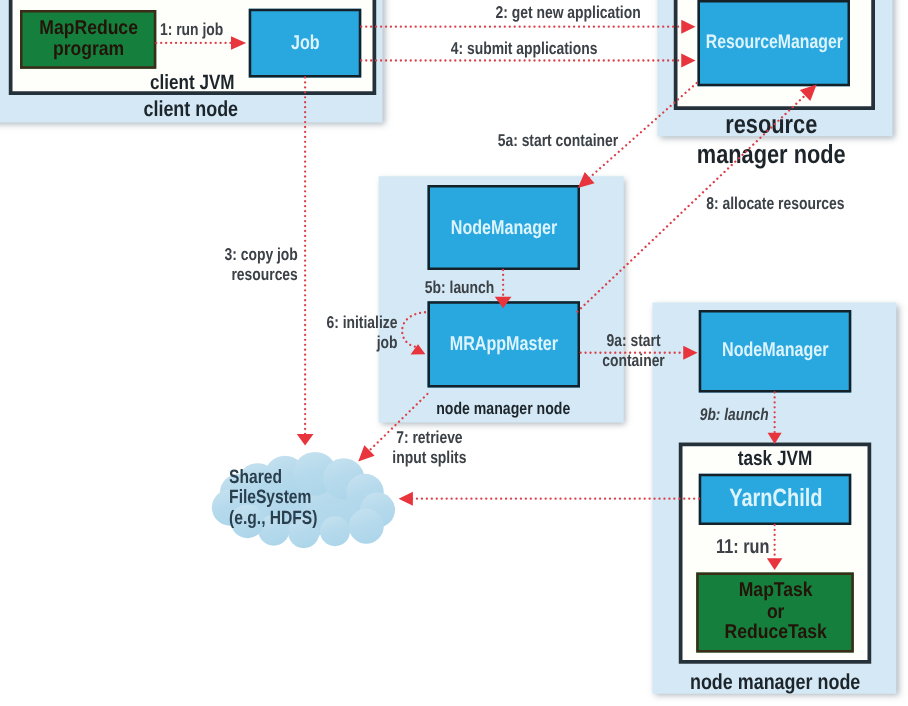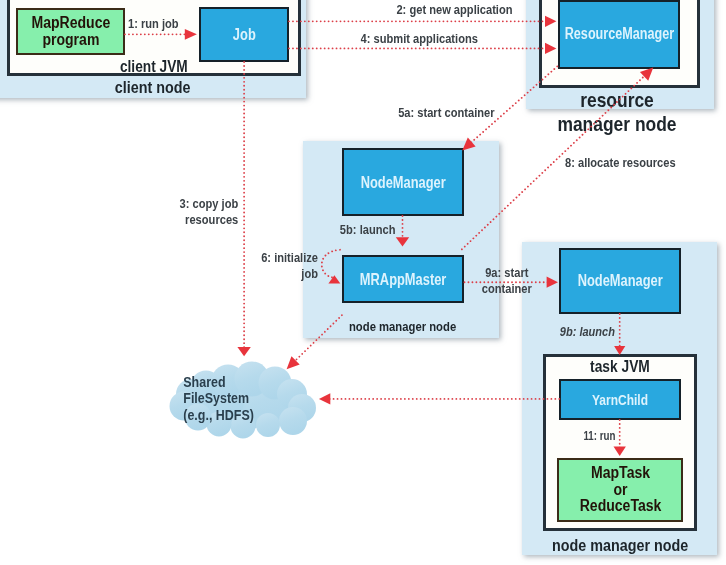--- a/index.html
+++ b/index.html
@@ -11,21 +11,21 @@
 
   
   .panel{position:absolute;background:#d4e9f5;
          box-shadow:2px 2px 5px rgba(110,125,138,.55);}
   
   .jvmbox{position:absolute;background:#fefefb;border:3px solid #25313a;}
   
   .box{position:absolute;border:2.8px solid #152129;display:flex;
        align-items:center;justify-content:center;text-align:center;}
   .box.blue{background:#29a8df;}
-  .box.orange{background:#86efac;border-color:#3b2c18;}
+  .box.orange{background:#15803d;border-color:#3b2c18;}
   .box > span{display:inline-block;line-height:1.03;white-space:pre-line;
               transform:scaleX(.80) translateZ(0);transform-origin:center center;}
   .box.blue > span{color:#ddf3fd;font-weight:700;}
   .box.orange > span{color:#231309;font-weight:700;transform:scaleX(.878) translateZ(0);}
 
   
   .cap{position:absolute;color:#1d252b;font-weight:700;line-height:1.14;}
   .cap > span{display:inline-block;white-space:pre-line;
               transform:scaleX(.83) translateZ(0);transform-origin:center center;}
   .cap.sfs > span{transform:scaleX(.81) translateZ(0);color:#2a3f4d;}
@@ -61,32 +61,32 @@
   <div class="jvmbox" style="left:539.2px;top:-18px;width:161px;height:106px;"></div>
   <div class="box blue" style="left:557.8px;top:0.3px;width:122.6px;height:68.5px;font-size:15.8px;">
       <span>ResourceManager</span>
   </div>
   <div class="cap" style="left:527px;top:88.3px;width:180px;font-size:21px;text-align:center;"><span>resource manager node</span></div>
 
   <div class="panel" style="left:302.7px;top:140.9px;width:196.7px;height:197.4px;"></div>
   <div class="box blue" style="left:341.5px;top:148.3px;width:122.6px;height:67.4px;font-size:16.1px;">
       <span>NodeManager</span>
   </div>
-  <div class="box blue" style="left:341.5px;top:255px;width:122.6px;height:48px;font-size:16.1px;">
+  <div class="box blue" style="left:341.5px;top:241px;width:122.6px;height:69px;font-size:16.1px;">
       <span>MRAppMaster</span>
   </div>
   <div class="cap" style="left:303.5px;top:319.3px;width:198px;font-size:13.6px;text-align:center;"><span>node manager node</span></div>
 
   <div class="panel" style="left:522.3px;top:241.6px;width:195.2px;height:313.4px;"></div>
   <div class="box blue" style="left:559px;top:247.6px;width:121.7px;height:66.2px;font-size:16.1px;">
       <span>NodeManager</span>
   </div>
   <div class="jvmbox" style="left:543.1px;top:354.4px;width:153.7px;height:176.6px;"></div>
   <div class="cap" style="left:543.5px;top:358px;width:153px;font-size:16.6px;text-align:center;"><span>task JVM</span></div>
-  <div class="box blue" style="left:559.3px;top:379.4px;width:122px;height:40.7px;font-size:15px;">
+  <div class="box blue" style="left:559.3px;top:379.4px;width:122px;height:40.7px;font-size:20px;">
       <span>YarnChild</span>
   </div>
   <div class="box orange" style="left:556.8px;top:457.8px;width:126.5px;height:64.1px;font-size:16px;">
       <span>MapTask
 or
 ReduceTask</span>
   </div>
   <div class="cap" style="left:522px;top:536.3px;width:196px;font-size:17.3px;text-align:center;"><span>node manager node</span></div>
 
   <svg class="art" viewBox="0 0 726 565">
@@ -122,25 +122,27 @@
 
   <div class="lbl l" style="left:128.4px;top:15.97px;"><span>1: run job</span></div>
   <div class="lbl" style="left:311.1px;top:2px;width:215px;text-align:right;"><span>2: get new application</span></div>
   <div class="lbl r" style="left:138.3px;top:196px;width:100px;text-align:right;"><span>3: copy job
 resources</span></div>
   <div class="lbl" style="left:311.9px;top:30.67px;width:215px;text-align:center;"><span>4: submit applications</span></div>
   <div class="lbl" style="left:380px;top:105.17px;width:132px;text-align:center;white-space:nowrap;"><span>5a: start container</span></div>
   <div class="lbl r" style="left:327.4px;top:221.57px;width:70px;"><span>5b: launch</span></div>
   <div class="lbl r" style="left:239.8px;top:249.57px;width:78px;text-align:right;"><span>6: initialize
 job</span></div>
+  <div class="lbl" style="left:295px;top:341.57px;width:96px;text-align:center;"><span>7: retrieve
+input splits</span></div>
   <div class="lbl l" style="left:564.7px;top:154.77px;"><span>8: allocate resources</span></div>
   <div class="lbl" style="left:469.2px;top:264.87px;width:76px;text-align:center;"><span>9a: start
 container</span></div>
   <div class="lbl r" style="left:545px;top:324.2px;width:70px;text-align:right;font-size:13.6px;font-style:italic;"><span>9b: launch</span></div>
-  <div class="lbl r" style="left:560px;top:429.3px;width:55px;text-align:right;font-size:12px;"><span>11: run</span></div>
+  <div class="lbl r" style="left:560px;top:429.3px;width:55px;text-align:right;font-size:16px;"><span>11: run</span></div>
 
   <svg class="art" viewBox="0 0 726 565">
     <g fill="none" stroke="#dc3f48" stroke-width="1.85" stroke-dasharray="0.01 3.95" stroke-linecap="round">
       <path d="M125,34.3 H186.3"></path>
       <path d="M289,21.3 H546.5"></path>
       <path d="M289,48.4 H546.5"></path>
       <path d="M244.1,62 V348.6"></path>
       <path d="M557.3,66.4 L470.6,143"></path>
       <path d="M402.5,216 V238.8"></path>
       <path d="M340,249.8 C327,250.8 321,258 321.8,266 C322.5,272.5 327,276.5 333,277.5"></path>

